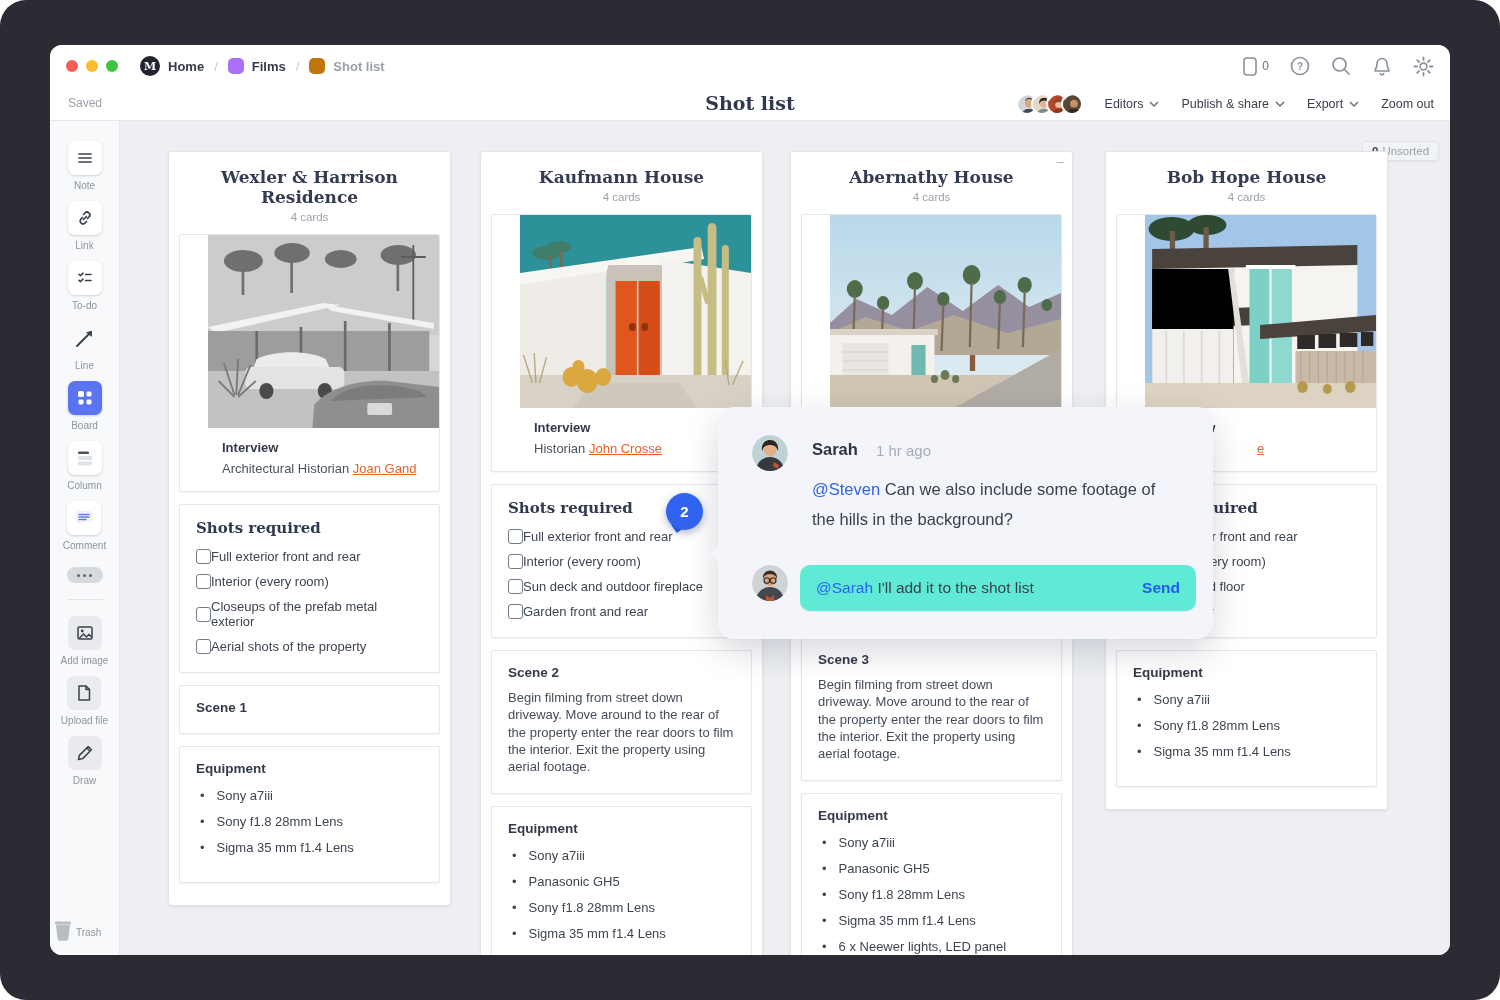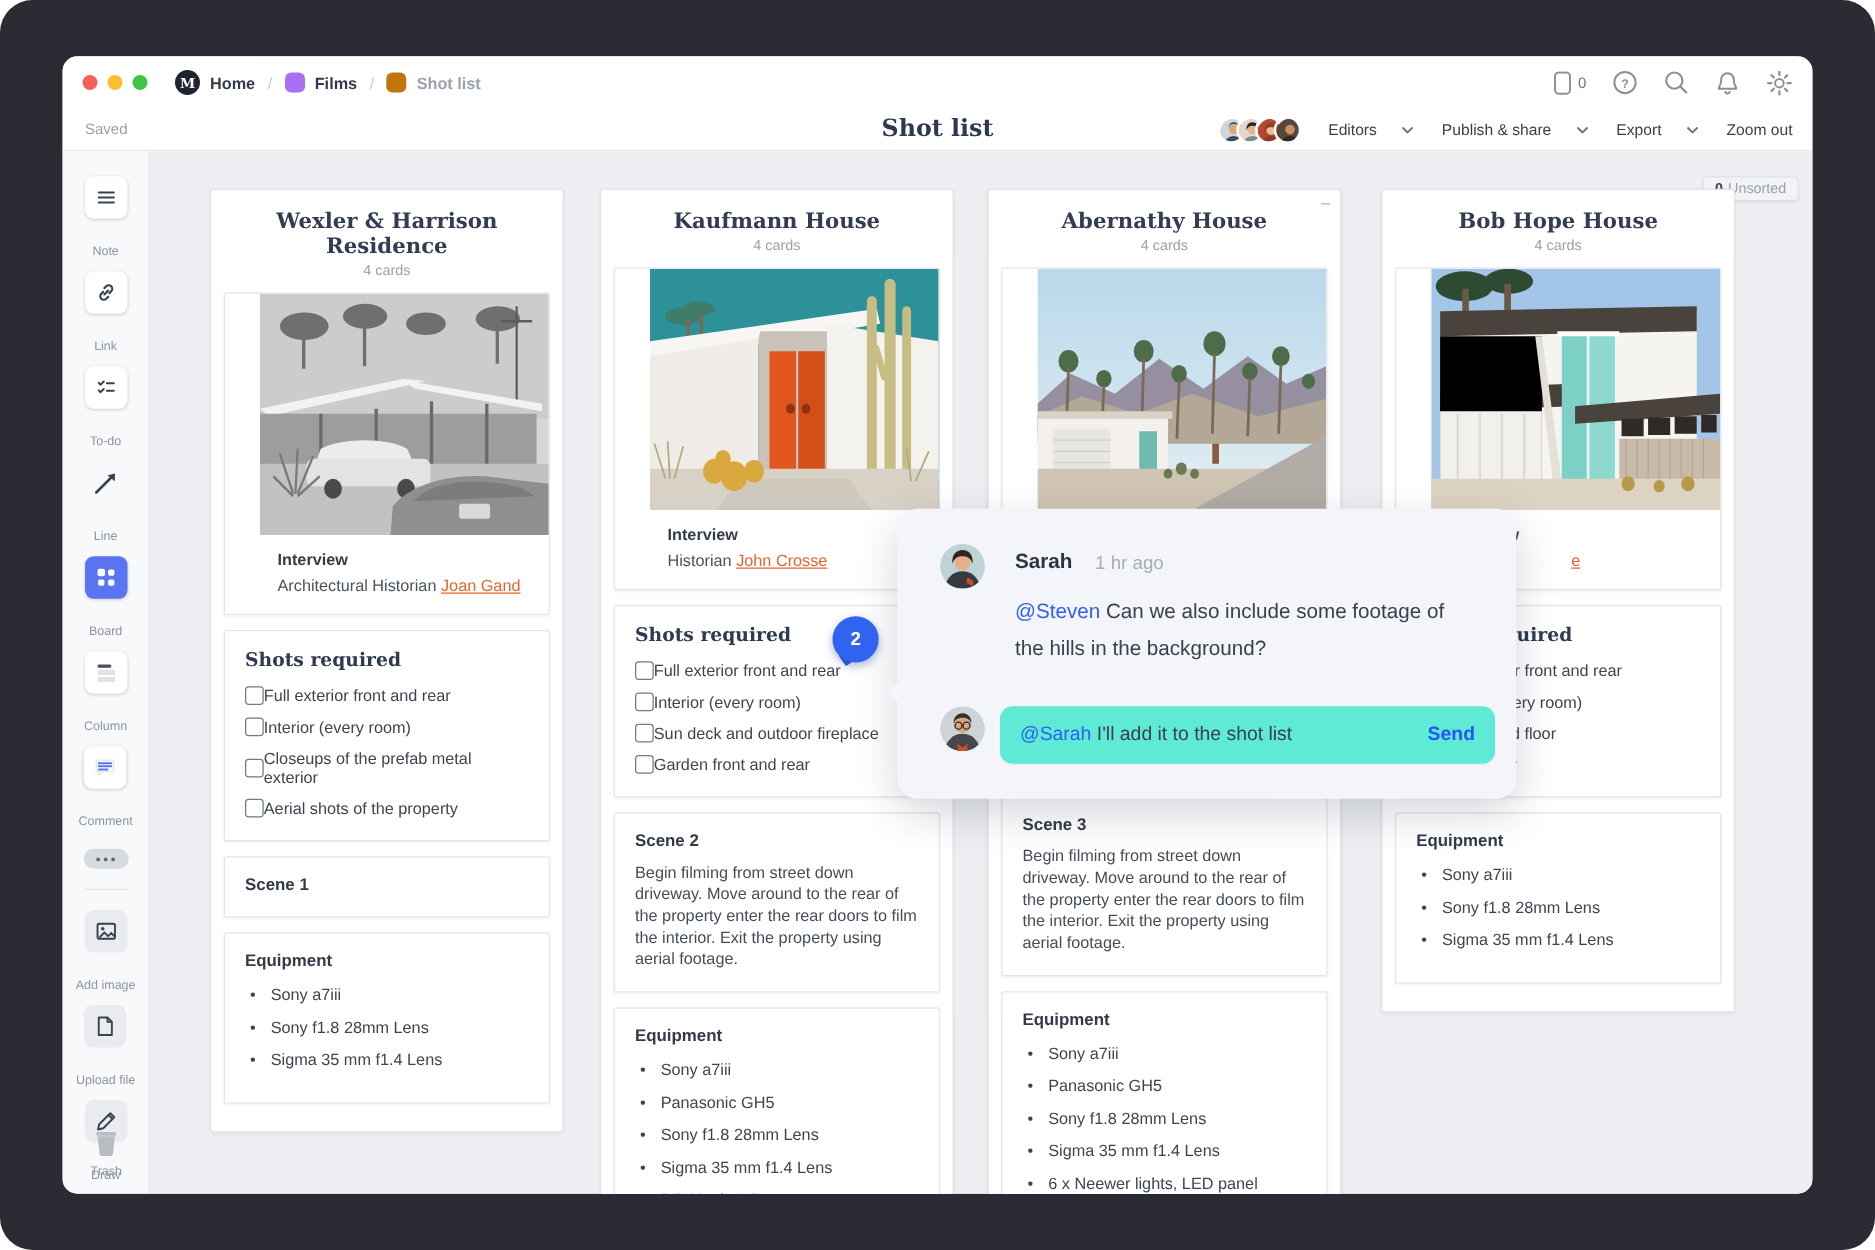--- a/index.html
+++ b/index.html
@@ -21,41 +21,41 @@
   .crumb .current{color:#9aa1ac;}
   .tb-right{margin-left:auto;display:flex;align-items:center;gap:21px;color:#8a919d;}
   .tb-ic{display:flex;align-items:center;gap:5px;cursor:pointer;}
   .dev-count{font-size:12px;color:#6d7480;}
 
   
   .header{position:absolute;left:0;top:42px;right:0;height:34px;border-bottom:1px solid #e4e6ea;background:#fff;}
   .saved{position:absolute;left:18px;top:9px;font-size:12px;color:#9aa1ac;}
   .board-title{position:absolute;left:0;right:0;top:5px;text-align:center;font-size:19px;font-weight:bold;color:#2e3950;}
   .hdr-right{position:absolute;right:16px;top:0;height:100%;display:flex;align-items:center;gap:22px;}
-  .menu-item{display:flex;align-items:center;gap:20px;font-size:12.5px;color:#39404d;cursor:pointer;}
+  .menu-item{display:flex;align-items:center;gap:6px;font-size:12.5px;color:#39404d;cursor:pointer;}
   .avstack{display:flex;}
   .avstack .av{width:22px;height:22px;border-radius:50%;border:2px solid #fff;margin-left:-7px;overflow:hidden;}
   .avstack .av:first-child{margin-left:0;}
 
   
   .content{position:absolute;left:0;top:76px;right:0;bottom:0;}
   .sidebar{position:absolute;left:0;top:0;bottom:0;width:70px;background:#f8f9fa;border-right:1px solid #e6e8ec;}
-  .tool{display:flex;flex-direction:column;align-items:center;margin-bottom:10px;cursor:pointer;gap:16px;}
+  .tool{display:flex;flex-direction:column;align-items:center;margin-bottom:10px;cursor:pointer;}
   .tools{padding-top:20px;display:flex;flex-direction:column;align-items:center;}
   .tile{width:34px;height:34px;border-radius:7px;background:#fff;box-shadow:0 1px 2.5px rgba(20,30,50,.18);
     display:flex;align-items:center;justify-content:center;}
   .tile.flat{background:transparent;box-shadow:none;}
   .tile.blue{background:#5b74f1;}
   .tile.grey{background:#e9ebef;box-shadow:none;}
   .tlabel{font-size:10px;color:#8d949f;margin-top:5px;}
   .more-btn{width:36px;height:16px;border-radius:8px;background:#d7dade;display:flex;align-items:center;justify-content:center;
     gap:3px;margin:6px 0 16px;cursor:pointer;}
   .more-btn i{width:3px;height:3px;border-radius:50%;background:#5f6670;}
   .sdiv{width:36px;height:1px;background:#e3e5e9;margin-bottom:16px;}
-  .trash{position:absolute;bottom:12px;left:0;width:70px;display:flex;flex-direction:column;align-items:center;cursor:pointer;}
+  .trash{position:absolute;bottom:12px;left:0;width:70px;display:flex;align-items:center;cursor:pointer;}
 
   
   .canvas{position:absolute;left:70px;top:0;right:0;bottom:0;background:#edeff2;}
   .unsorted{position:absolute;left:1242px;top:20px;background:#f2f3f5;border:1px solid #e0e2e6;border-radius:4px;
     padding:3px 9px;font-size:11.5px;color:#9aa0aa;box-shadow:0 1px 2px rgba(0,0,0,.06);}
   .unsorted b{color:#3a3f4a;margin-right:4px;}
 
   .column{position:absolute;top:30px;width:283px;background:#fff;border:1px solid #e2e4e8;border-radius:3px;
     padding:0 10px 10px;box-shadow:0 1px 3px rgba(25,35,60,.07);}
   .col-head{text-align:center;padding:15px 0 11px;position:relative;}

